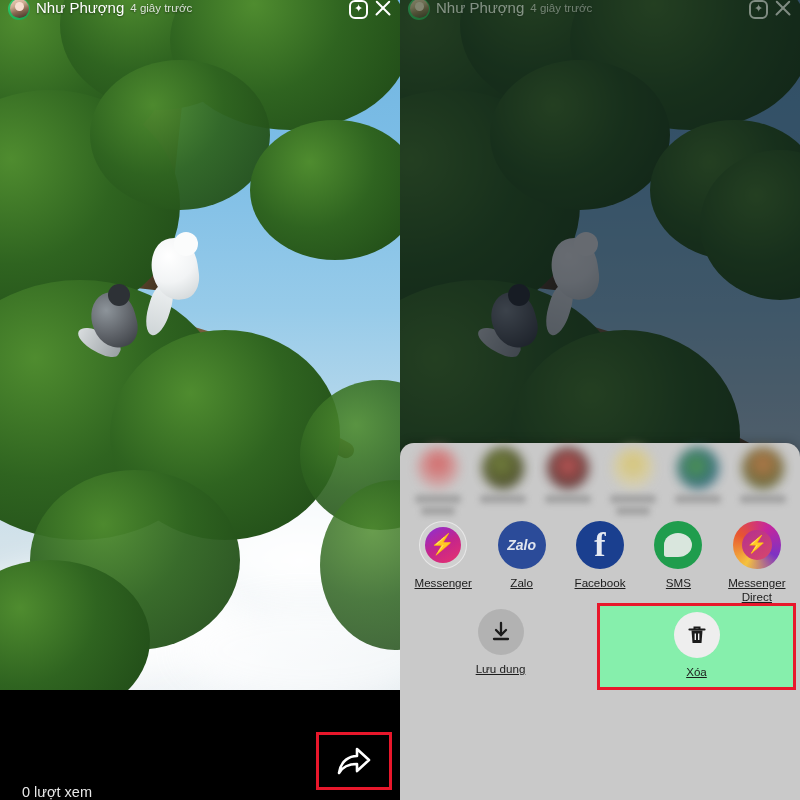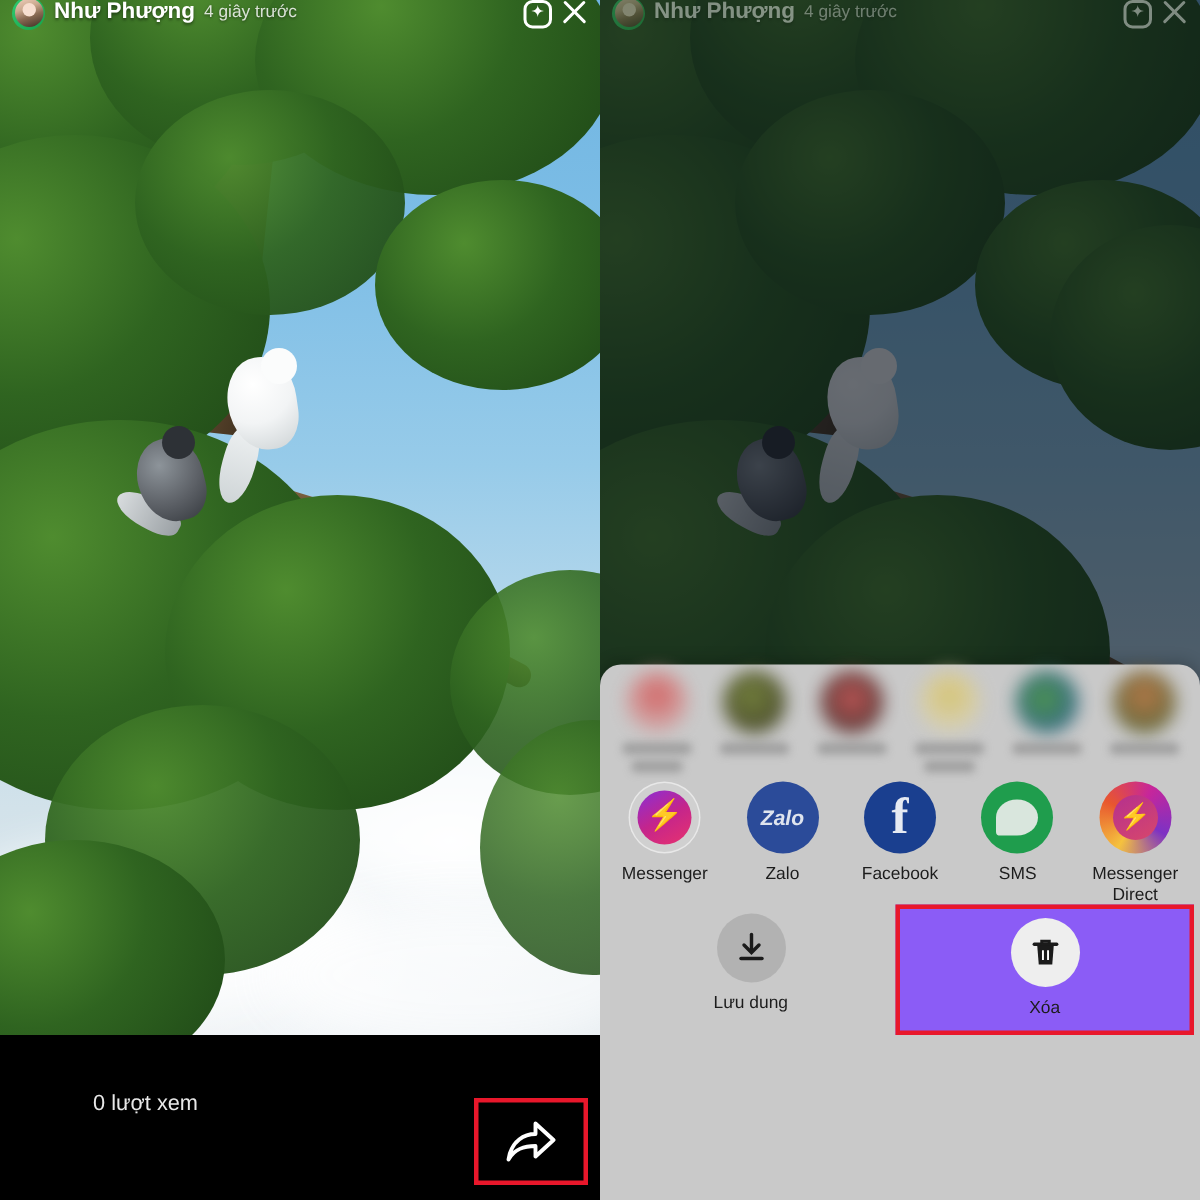--- a/index.html
+++ b/index.html
@@ -92,21 +92,21 @@
   .avatar-inner {
     width:100%; height:100%; border-radius:50%; overflow:hidden;
     background:linear-gradient(160deg,#f3d2c0 0%,#caa98f 35%,#8a6a53 60%,#3a2c22 100%);
     position:relative;
   }
   .avatar-inner::after{
     content:""; position:absolute; left:5px; top:3px; width:9px; height:9px;
     border-radius:50%; background:#f7ded0;
   }
   .uname {
-    color:#fff; font-size:15px; font-weight:bold; white-space:nowrap;
+    color:#fff; font-size:15px; font-weight:normal; white-space:nowrap;
     margin-top:-7px; text-shadow:0 1px 2px rgba(0,0,0,.45);
   }
   .utime {
     color:rgba(255,255,255,.82); font-size:11.5px; white-space:nowrap;
     margin-top:-7px; text-shadow:0 1px 2px rgba(0,0,0,.45);
   }
   .topbar-spacer { flex:1 1 auto; }
   .fx-icon {
     width:19px; height:19px; border:2px solid #fff; border-radius:6px;
     position:relative; margin-top:-4px; flex:0 0 auto;
@@ -121,21 +121,21 @@
   .close-x::before,.close-x::after{
     content:""; position:absolute; left:-1px; top:8px; width:20px; height:2.4px;
     background:#fff; border-radius:2px;
   }
   .close-x::before{ transform:rotate(45deg); }
   .close-x::after{ transform:rotate(-45deg); }
 
   
   .viewsbar {
     position:absolute; left:0; bottom:0; width:400px; height:72px;
-    display:flex; align-items:flex-start; z-index:6;padding-left:40px;
+    display:flex; align-items:flex-end; z-index:6;
   }
   .views-text { color:#e8e8e8; font-size:14.5px; padding-left:22px; }
   .share-hl {
     position:absolute; right:8px; top:4px; width:76px; height:58px;
     border:3px solid #e8172b; background:#000;
     display:flex; align-items:center; justify-content:center;
   }
   .share-arrow { width:34px; height:30px; }
 
   
@@ -178,27 +178,28 @@
   .app, .action {
     flex:1 1 0; display:flex; flex-direction:column; align-items:center; gap:7px;
   }
   .app-ic {
     width:48px; height:48px; border-radius:50%;
     display:flex; align-items:center; justify-content:center; position:relative;
   }
   .app-lb, .action-lb {
     font-size:11.6px; color:#1c1c1c; text-align:center; line-height:13.5px;
     white-space:pre-line;
+    text-decoration:underline;
   }
   .action-ic {
     width:46px; height:46px; border-radius:50%; background:rgba(150,150,150,.45);
     display:flex; align-items:center; justify-content:center;
   }
   .action.hl {
-    background:#8b5cf6; border:3px solid #e8172b; padding:6px 0 8px 0; margin-top:-6px;
+    background:#86efac; border:3px solid #e8172b; padding:6px 0 8px 0; margin-top:-6px;
     position:relative; z-index:2;
   }
   .action.hl .action-ic { background:#eeeeee; }
 
   .app-ic.messenger {
     background:#d0d0d0; border:1px solid rgba(255,255,255,.5);
   }
   .app-ic.messenger .msgr {
     width:36px; height:36px; border-radius:50%;
     background:linear-gradient(150deg,#8a2fd6 0%,#c4258c 50%,#e8326e 100%);

